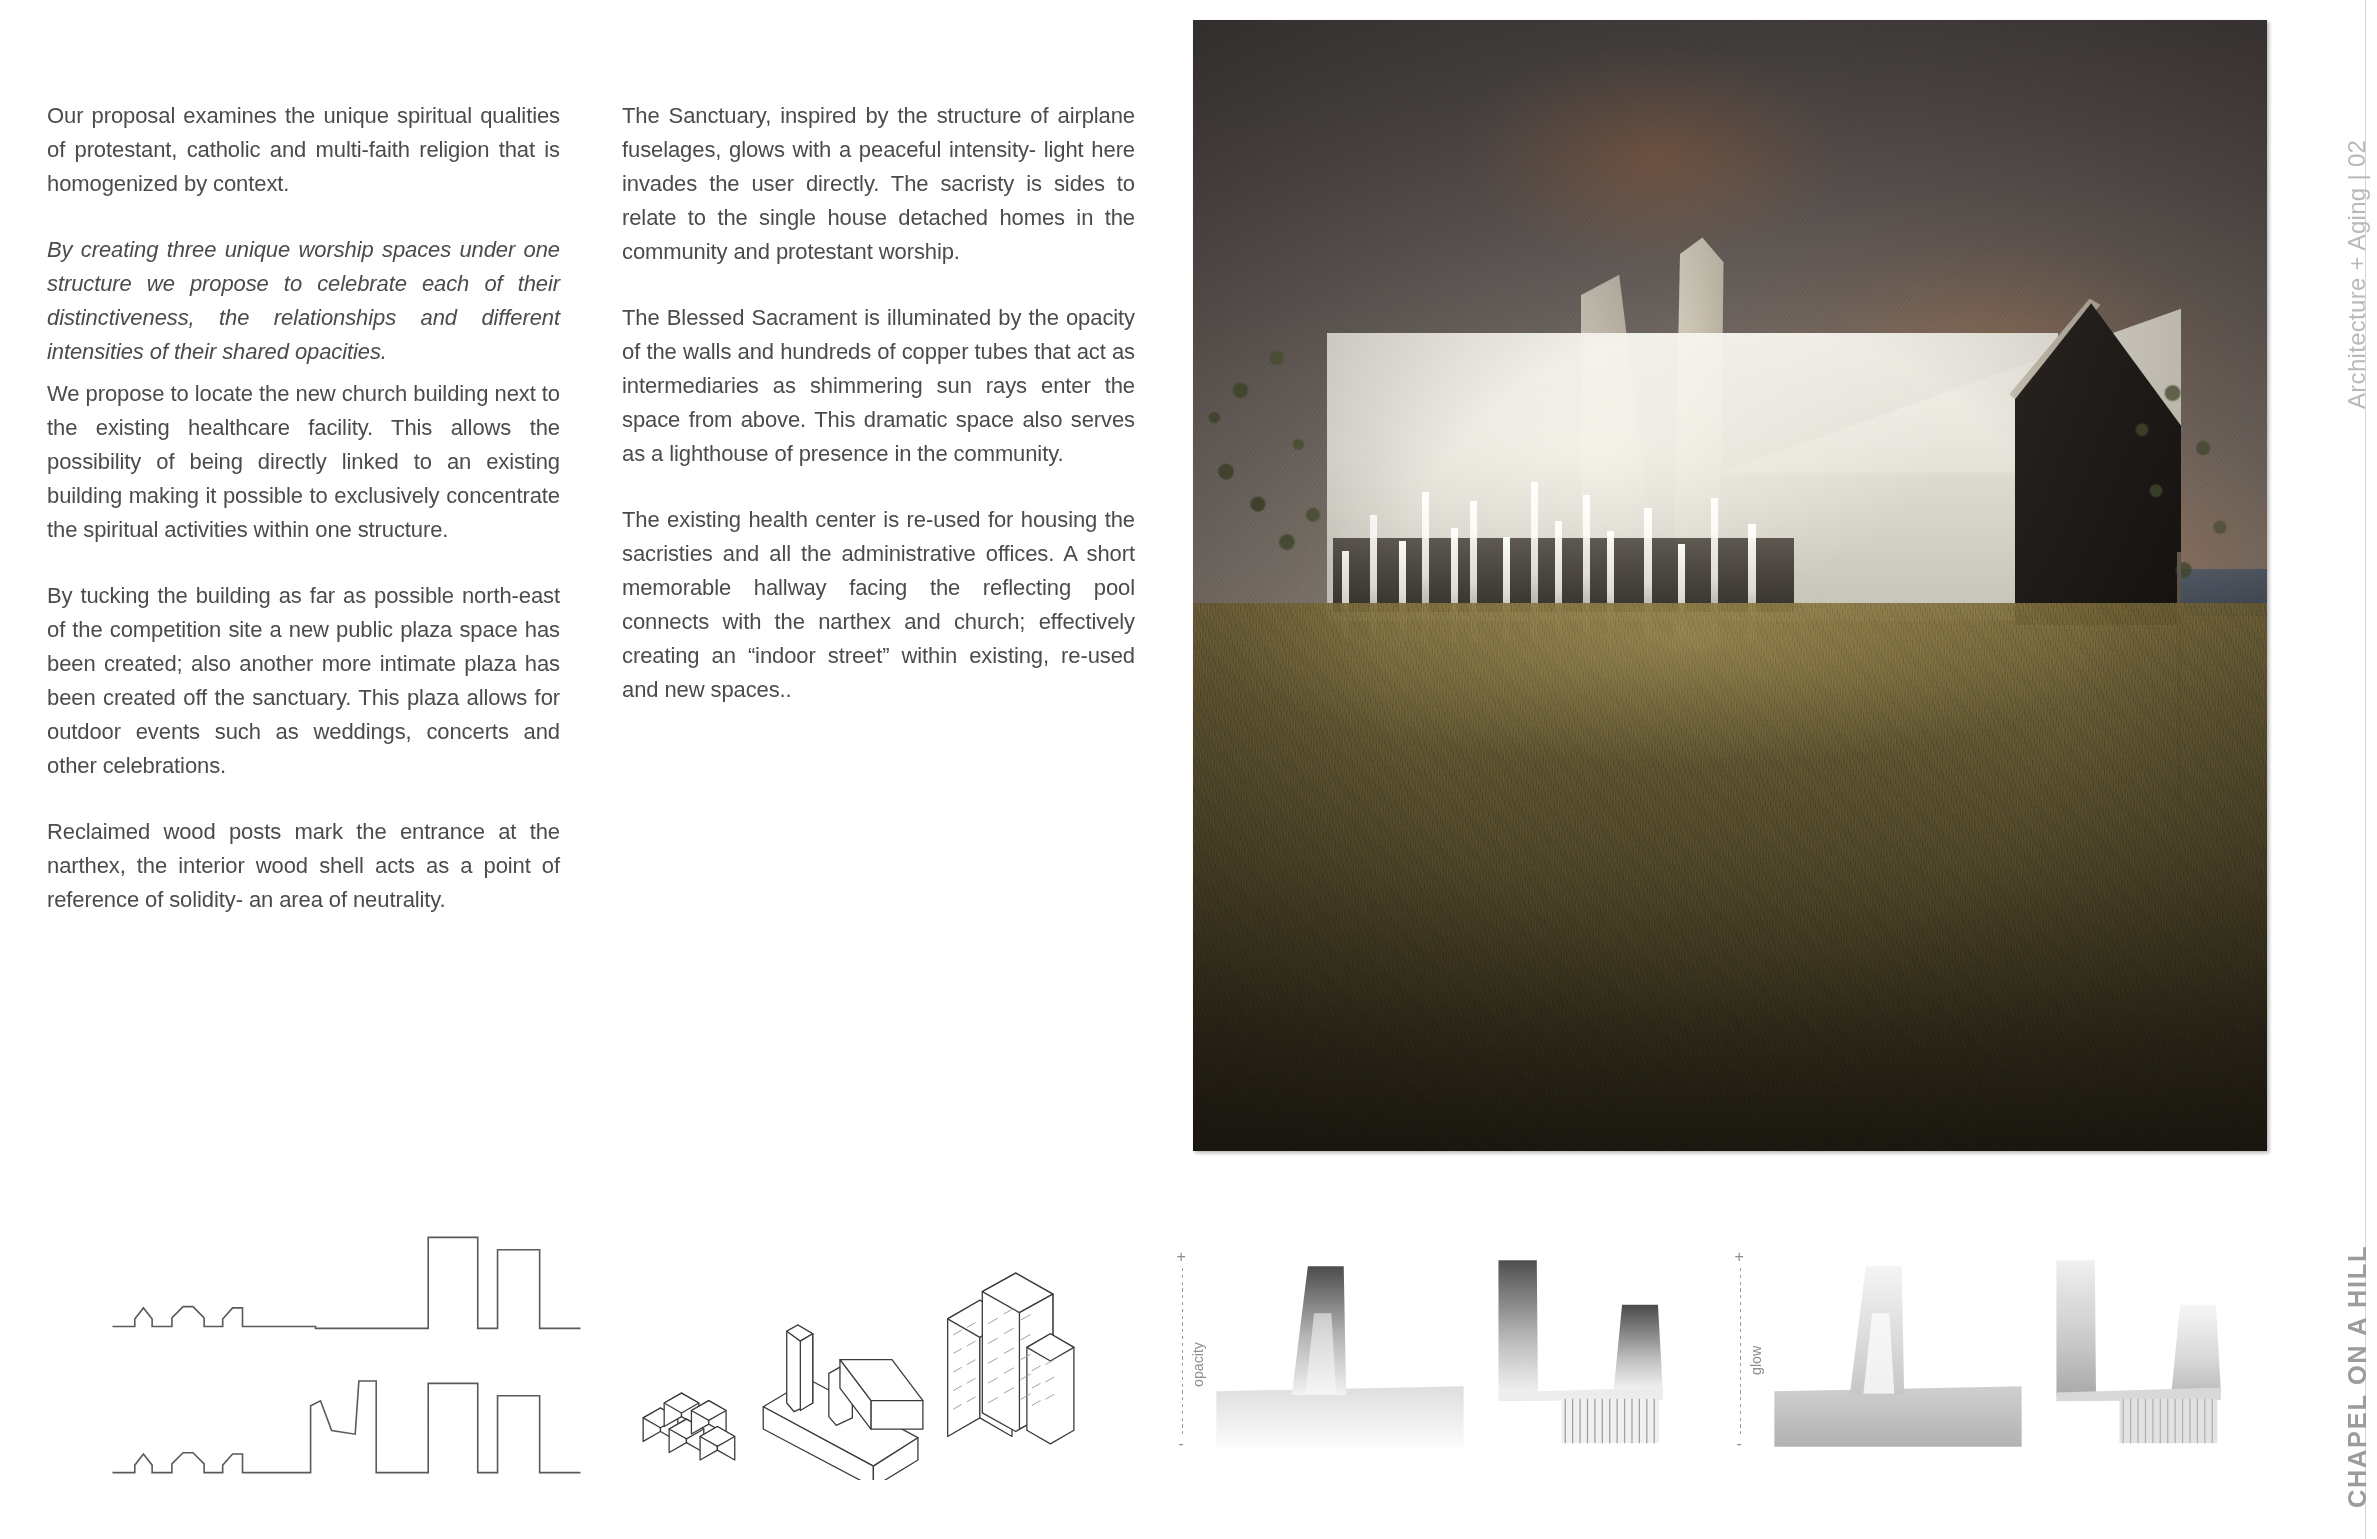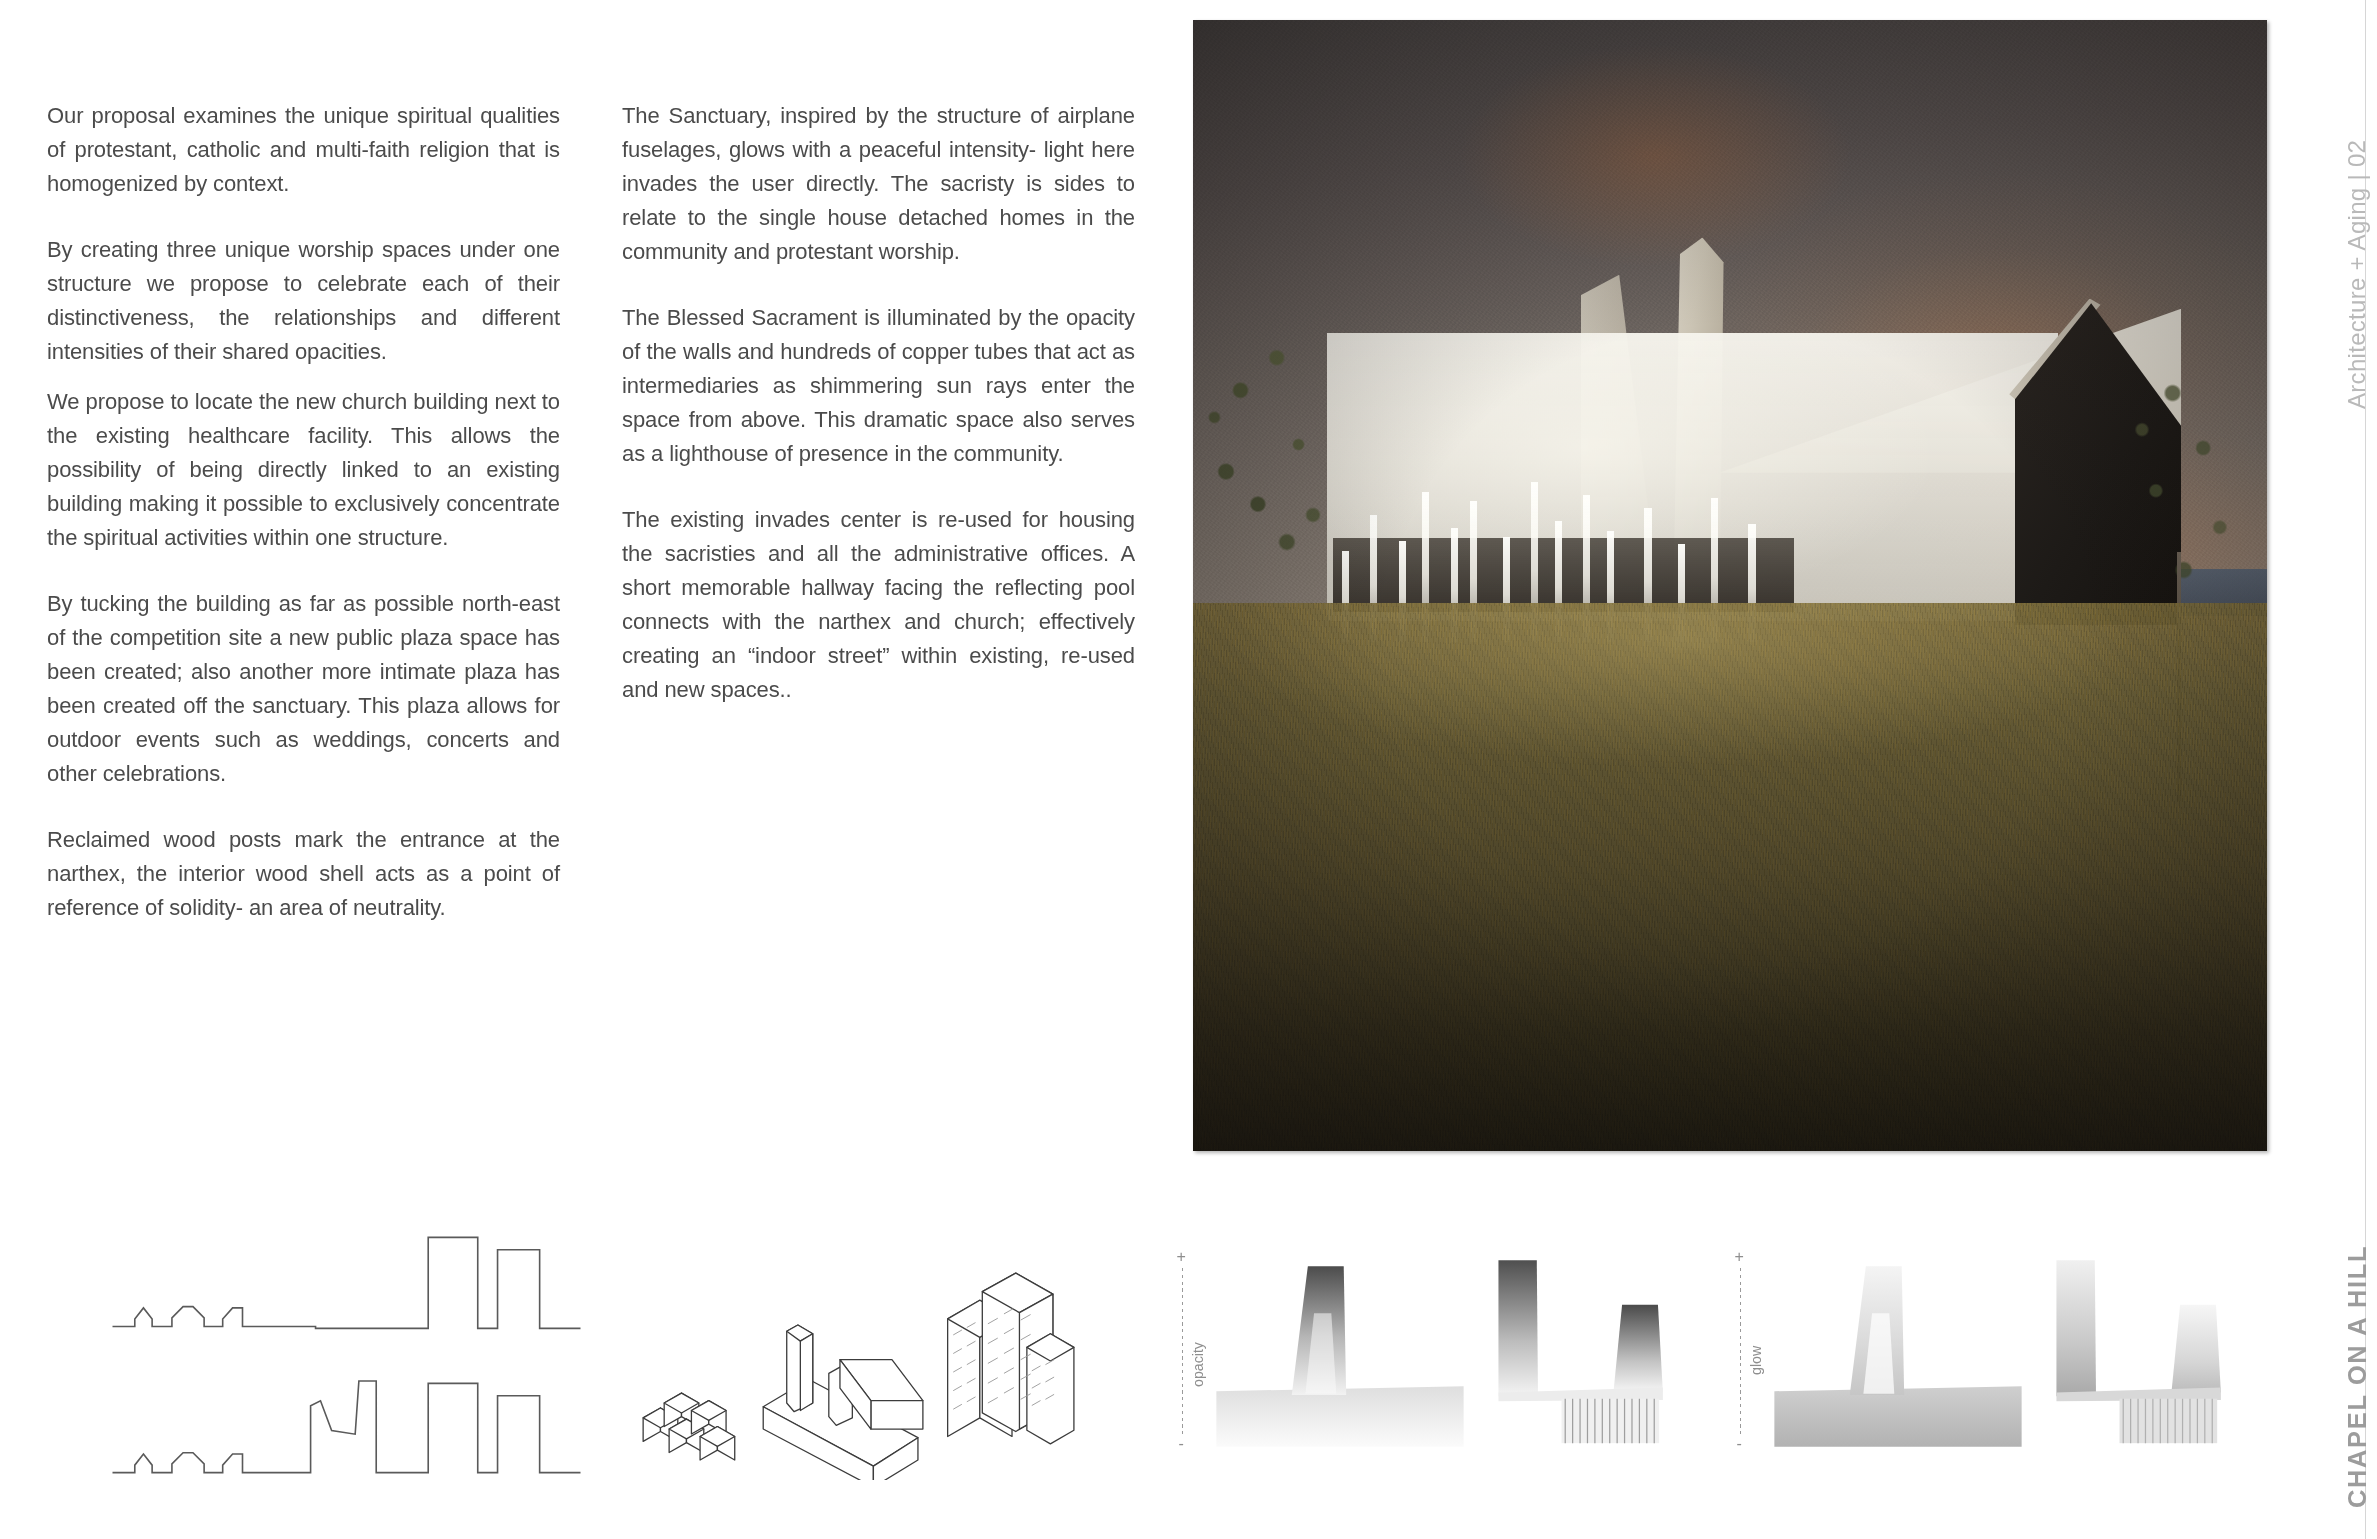--- a/index.html
+++ b/index.html
@@ -20,21 +20,21 @@
     font-size:22px;
     line-height:34px;
     text-align:justify;
     color:#4b4b4b;
     letter-spacing:-0.1px;
   }
   #col-left  { left:47px; }
   #col-right { left:622px; }
   .para { margin-bottom:32px; }
   .para:last-child { margin-bottom:0; }
-  .para.tight { margin-bottom:16px; }
+  .para.tight { margin-bottom:8px;font-style:italic; }
 
   
   #render-frame {
     position:absolute;
     left:1193px; top:20.4px;
     width:1074px; height:1131px;
     overflow:hidden;
     background:#2b2722;
     box-shadow:1.9px 1.9px 3.7px rgba(0,0,0,0.30);
   }
@@ -219,21 +219,21 @@
   <p class="para">Our proposal examines the unique spiritual qualities of protestant, catholic and multi-faith religion that is homogenized by context.</p>
   <p class="para tight">By creating three unique worship spaces under one structure we propose to celebrate each of their distinctiveness, the relationships and different intensities of their shared opacities.</p>
   <p class="para">We propose to locate the new church building next to the existing healthcare facility. This allows the possibility of being directly linked to an existing building making it possible to exclusively concentrate the spiritual activities within one structure.</p>
   <p class="para">By tucking the building as far as possible north-east of the competition site a new public plaza space has been created; also another more intimate plaza has been created off the sanctuary. This plaza allows for outdoor events such as weddings, concerts and other celebrations.</p>
   <p class="para">Reclaimed wood posts mark the entrance at the narthex, the interior wood shell acts as a point of reference of solidity- an area of neutrality.</p>
 </div>
 
 <div class="text-col" id="col-right">
   <p class="para">The Sanctuary, inspired by the structure of airplane fuselages, glows with a peaceful intensity- light here invades the user directly. The sacristy is sides to relate to the single house detached homes in the community and protestant worship.</p>
   <p class="para">The Blessed Sacrament is illuminated by the opacity of the walls and hundreds of copper tubes that act as intermediaries as shimmering sun rays enter the space from above. This dramatic space also serves as a lighthouse of presence in the  community.</p>
-  <p class="para">The existing invades center is re-used for housing the sacristies and all the administrative offices. A short memorable hallway facing the reflecting pool connects with the narthex and church; effectively creating an “indoor street” within existing, re-used and new spaces..</p>
+  <p class="para">The existing health center is re-used for housing the sacristies and all the administrative offices. A short memorable hallway facing the reflecting pool connects with the narthex and church; effectively creating an “indoor street” within existing, re-used and new spaces..</p>
 </div>
 
 <div id="render-frame">
   <div id="sky"></div>
   <div id="sky-noise"></div>
 
   <div class="tree" id="tree-l"></div>
 
   <div class="vol" id="fin-left"></div>
   <div class="vol" id="tower"></div>

